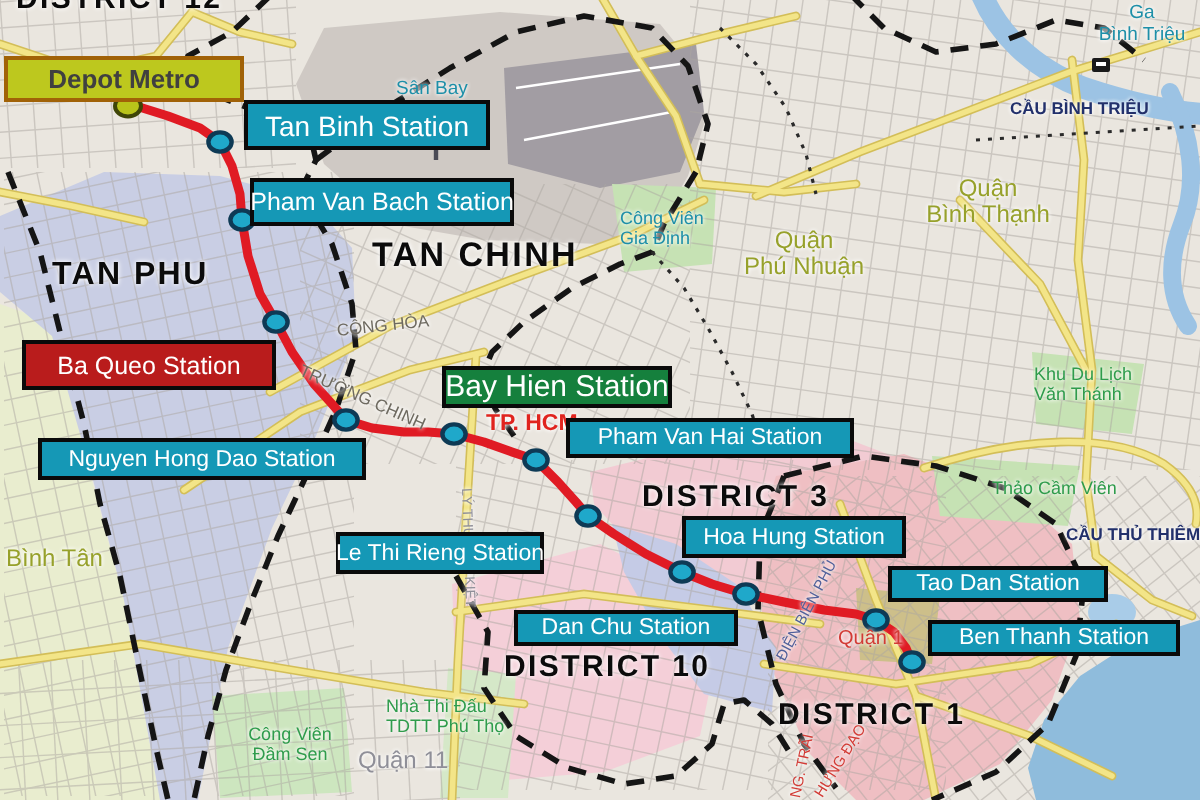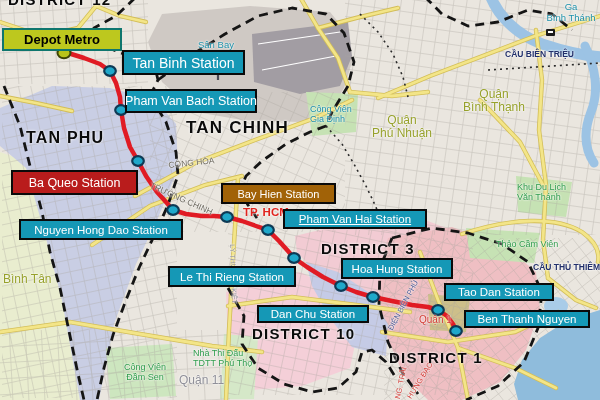--- a/index.html
+++ b/index.html
@@ -5,21 +5,21 @@
   html,body{margin:0;padding:0;background:#fff;}
   .stage{position:relative;width:600px;height:400px;overflow:hidden;background:#EAE6DF;
          font-family:"Liberation Sans",sans-serif;}
   .stage svg{position:absolute;left:0;top:0;z-index:1;}
   .place{position:absolute;z-index:10;white-space:pre;line-height:1.12;
          text-shadow:0 0 2px rgba(255,255,255,.9),0 0 2px rgba(255,255,255,.9);}
   .district{position:absolute;z-index:20;color:#0b0b0b;font-weight:bold;letter-spacing:1.2px;
             white-space:nowrap;text-shadow:0 0 2px rgba(255,255,255,.85),0 0 3px rgba(255,255,255,.7);}
   .callout{position:absolute;z-index:30;border:2px solid #0a0a0a;color:#fff;box-sizing:border-box;
            display:flex;align-items:center;justify-content:center;white-space:nowrap;}
-  .depot-box{position:absolute;z-index:30;border:2px solid #0f766e;color:#000000;box-sizing:border-box;
+  .depot-box{position:absolute;z-index:30;border:2px solid #a16207;color:#404040;box-sizing:border-box;
              display:flex;align-items:center;justify-content:center;font-weight:bold;white-space:nowrap;}
   .teal{color:#1D8FA8}.olive{color:#97A12B}.green{color:#2F9C4C}.navy{color:#22306B;font-weight:bold}
   .navy2{color:#50609A}.gray{color:#8F8F98}.red{color:#D23B35}.red-bold{color:#E0241E;font-weight:bold}
   .dark{color:#6E6A60}
 </style>
 </head>
 <body>
 
 <div class="stage">
   <svg id="map-svg" width="600" height="400" viewBox="0 0 600 400">
@@ -461,22 +461,22 @@
       <ellipse cx="268" cy="230" rx="5.8" ry="4.8" fill="#1FA8CA" stroke="#0E3A55" stroke-width="2.2"></ellipse>
       <ellipse cx="294" cy="258" rx="5.8" ry="4.8" fill="#1FA8CA" stroke="#0E3A55" stroke-width="2.2"></ellipse>
       <ellipse cx="341" cy="286" rx="5.8" ry="4.8" fill="#1FA8CA" stroke="#0E3A55" stroke-width="2.2"></ellipse>
       <ellipse cx="373" cy="297" rx="5.8" ry="4.8" fill="#1FA8CA" stroke="#0E3A55" stroke-width="2.2"></ellipse>
       <ellipse cx="438" cy="310" rx="5.8" ry="4.8" fill="#1FA8CA" stroke="#0E3A55" stroke-width="2.2"></ellipse>
       <ellipse cx="456" cy="331" rx="5.8" ry="4.8" fill="#1FA8CA" stroke="#0E3A55" stroke-width="2.2"></ellipse>
     </svg>
   <div id="labels-layer">
       <div class="place teal" style="left: 198px; top: 40px; font-size: 9.5px;">Sân Bay</div>
       <div class="place teal" style="left: 546px; top: 2px; font-size: 9.5px; width: 50px; text-align: center;">Ga
-Bình Thánh</div>
-      <div class="place navy" style="left: 505px; top: 50px; font-size: 8.5px;">CẦU BIÊN TRIỆU</div>
+Bình Triệu</div>
+      <div class="place navy" style="left: 505px; top: 50px; font-size: 8.5px;">CẦU BÌNH TRIỆU</div>
       <div class="place olive" style="left: 462px; top: 88px; font-size: 12px; width: 64px; text-align: center;">Quận
 Bình Thạnh</div>
       <div class="place olive" style="left: 362px; top: 114px; font-size: 12px; width: 80px; text-align: center;">Quận
 Phú Nhuận</div>
       <div class="place teal" style="left: 310px; top: 104px; font-size: 9px;">Công Viên
 Gia Định</div>
       <div class="place green" style="left: 517px; top: 182px; font-size: 9px;">Khu Du Lịch
 Văn Thánh</div>
       <div class="place green" style="left: 472px; top: 239px; font-size: 9px; margin-left: 24px;">Thảo Cầm Viên</div>
       <div class="place navy" style="left: 533px; top: 263px; font-size: 8.5px;">CẦU THỦ THIÊM</div>
@@ -500,21 +500,21 @@
       <div class="district" style="left: 321px; top: 240px; font-size: 15px;">DISTRICT 3</div>
       <div class="district" style="left: 252px; top: 325px; font-size: 15px;">DISTRICT 10</div>
       <div class="district" style="left: 389px; top: 349px; font-size: 15px;">DISTRICT 1</div>
     </div>
   <div class="depot-box" id="depot-box" style="left: 2px; top: 28px; width: 120px; height: 23px; font-size: 13px; background: rgb(189, 200, 30);">Depot Metro</div>
   <div id="callouts-layer">
       <div class="callout" style="left: 122px; top: 50px; width: 123px; height: 25px; background: rgb(21, 152, 182); font-size: 14px;">Tan Binh Station</div>
       <div class="callout" style="left: 125px; top: 89px; width: 132px; height: 24px; background: rgb(21, 152, 182); font-size: 12.5px;">Pham Van Bach Station</div>
       <div class="callout" style="left: 11px; top: 170px; width: 127px; height: 25px; background: #b91c1c; font-size: 12.5px;">Ba Queo Station</div>
       <div class="callout" style="left: 19px; top: 219px; width: 164px; height: 21px; background: rgb(21, 152, 182); font-size: 11.5px;">Nguyen Hong Dao Station</div>
-      <div class="callout" style="left: 221px; top: 183px; width: 115px; height: 21px; background: #a16207; font-size: 11px;">Bay Hien Station</div>
-      <div class="callout" style="left: 283px; top: 209px; width: 144px; height: 20px; background: rgb(21, 152, 182); font-size: 11.5px; text-decoration: underline;">Pham Van Hai Station</div>
-      <div class="callout" style="left: 168px; top: 266px; width: 128px; height: 21px; background: rgb(21, 152, 182); font-size: 11.5px;">Le Thi Rieng Station</div>
+      <div class="callout" style="left: 221px; top: 183px; width: 115px; height: 21px; background: #15803d; font-size: 15px;">Bay Hien Station</div>
+      <div class="callout" style="left: 283px; top: 209px; width: 144px; height: 20px; background: rgb(21, 152, 182); font-size: 11.5px;">Pham Van Hai Station</div>
+      <div class="callout" style="left: 168px; top: 266px; width: 104px; height: 21px; background: rgb(21, 152, 182); font-size: 11.5px;">Le Thi Rieng Station</div>
       <div class="callout" style="left: 341px; top: 258px; width: 112px; height: 21px; background: rgb(21, 152, 182); font-size: 11.5px;">Hoa Hung Station</div>
       <div class="callout" style="left: 257px; top: 305px; width: 112px; height: 18px; background: rgb(21, 152, 182); font-size: 11.5px;">Dan Chu Station</div>
       <div class="callout" style="left: 444px; top: 283px; width: 110px; height: 18px; background: rgb(21, 152, 182); font-size: 11.5px;">Tao Dan Station</div>
-      <div class="callout" style="left: 464px; top: 310px; width: 126px; height: 18px; background: rgb(21, 152, 182); font-size: 11.5px;">Ben Thanh Nguyen</div>
+      <div class="callout" style="left: 464px; top: 310px; width: 126px; height: 18px; background: rgb(21, 152, 182); font-size: 11.5px;">Ben Thanh Station</div>
     </div>
 </div>
 
 </body></html>

